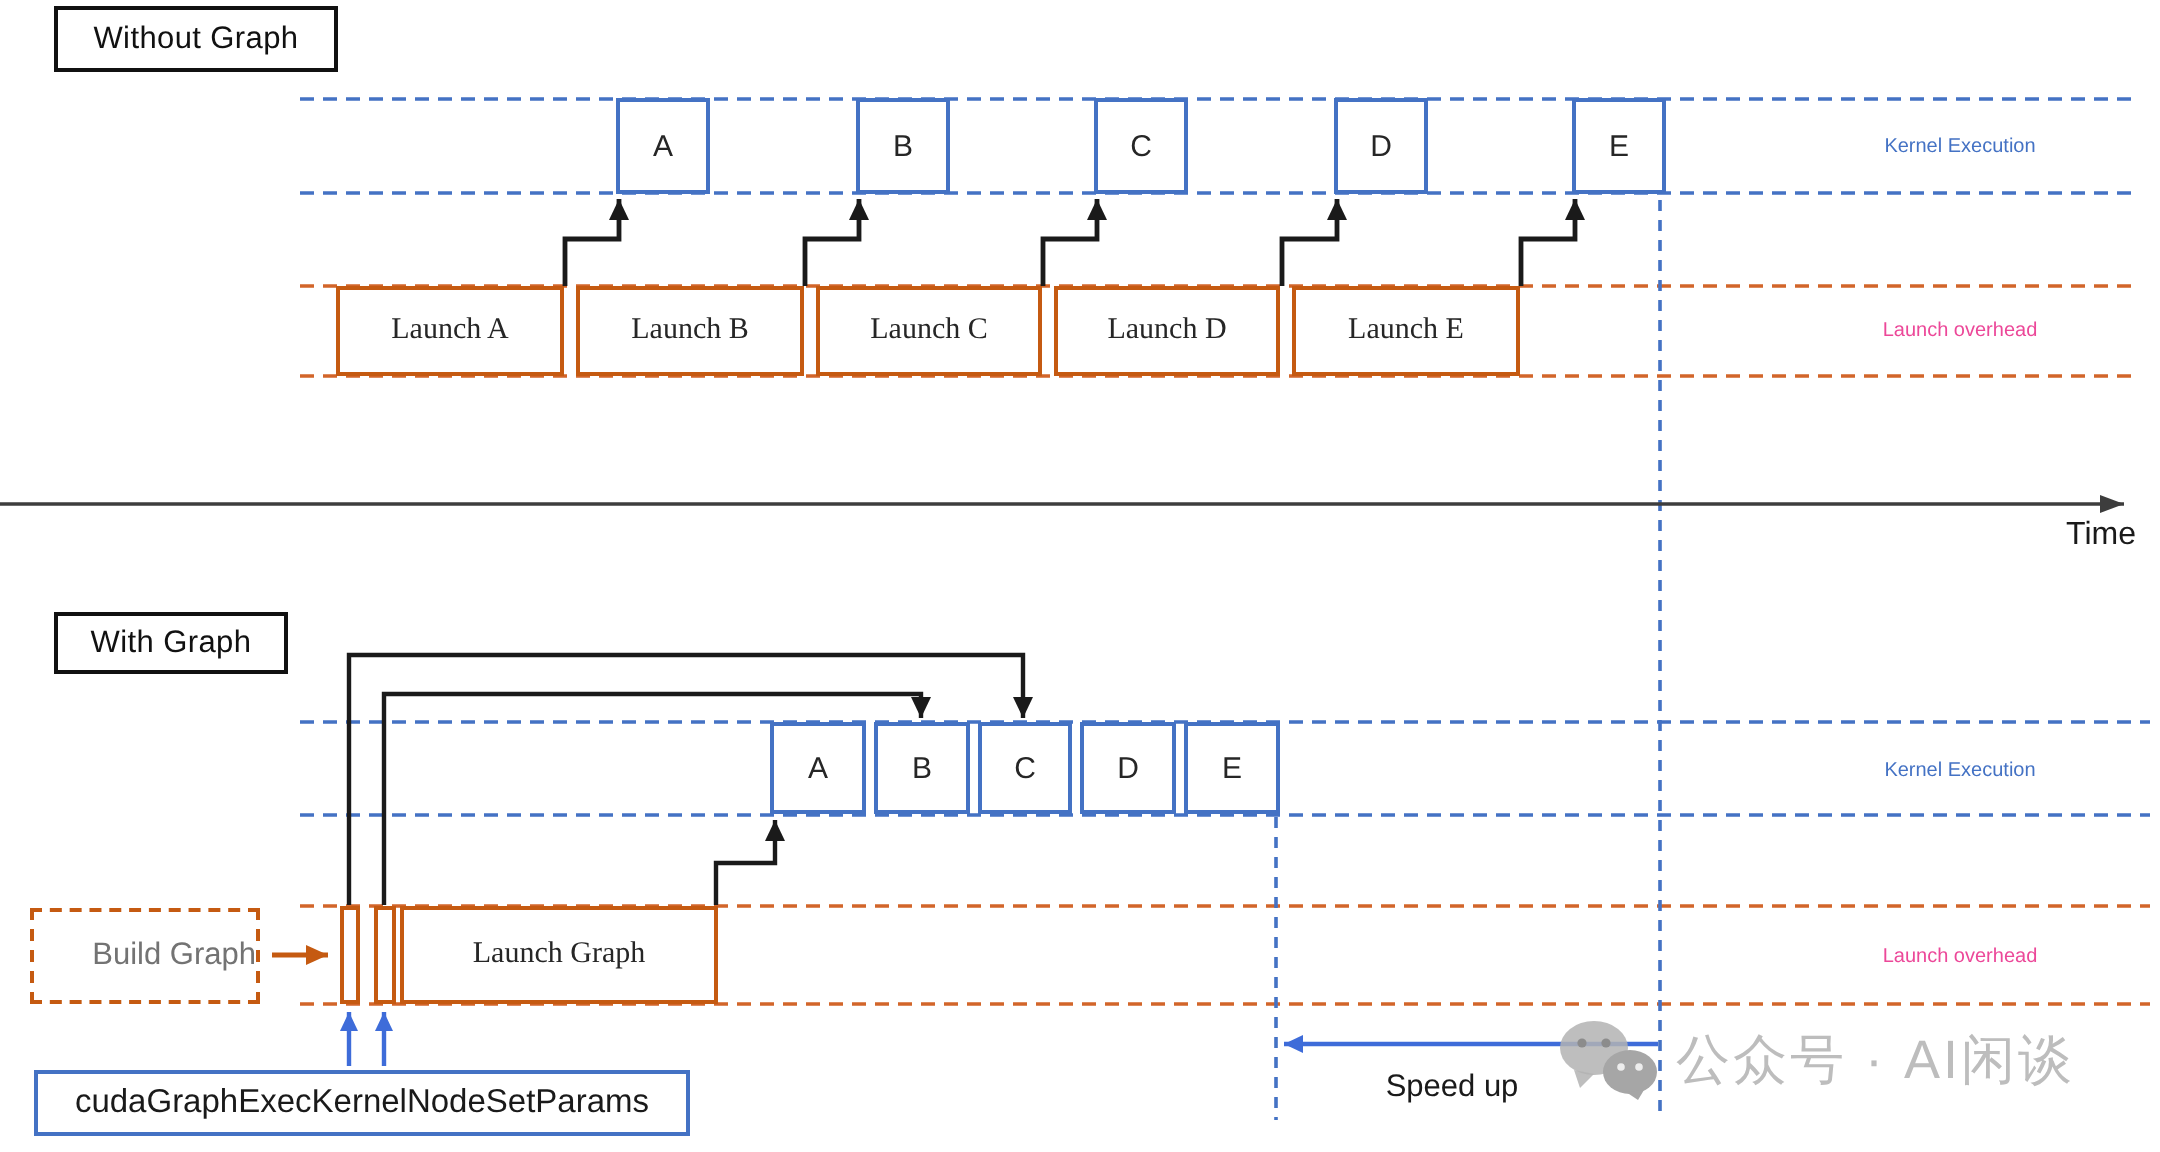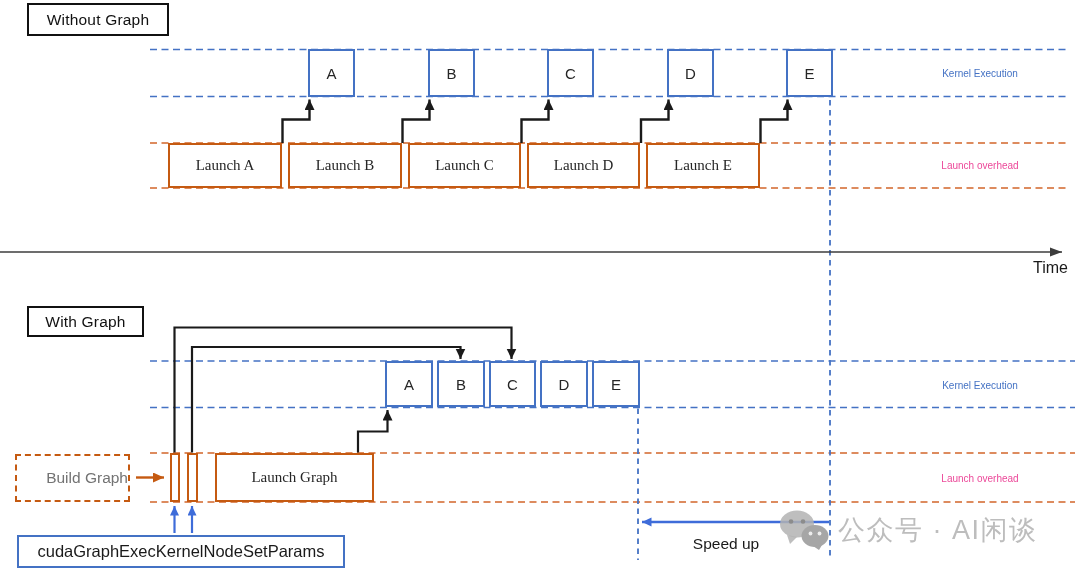--- a/index.html
+++ b/index.html
@@ -123,21 +123,21 @@
       <span>E</span>
     </div>
 
   <div class="abs dashedbox z2" style="left:15px;top:454px;width:115px;height:48px;">
     <span>Build Graph</span>
   </div>
 
   <div class="abs thinbox z2" style="left:170px;top:453px;width:10px;height:49px;"></div>
   <div class="abs thinbox z2" style="left:187px;top:453px;width:11px;height:49px;"></div>
 
-  <div class="abs obox z2" style="left:200px;top:453px;width:159px;height:49px;margin-left:15px;">
+  <div class="abs obox z2" style="left:200px;top:453px;width:159px;height:49px;">
     <span>Launch Graph</span>
   </div>
 
   <div class="abs apibox z2" style="left:17px;top:535px;width:328px;height:33px;">
     <span>cudaGraphExecKernelNodeSetParams</span>
   </div>
 
   <svg class="layer z3">
     <defs>
       <marker id="mBlack" markerUnits="userSpaceOnUse" markerWidth="12" markerHeight="11" refX="10.5" refY="5" orient="auto">

